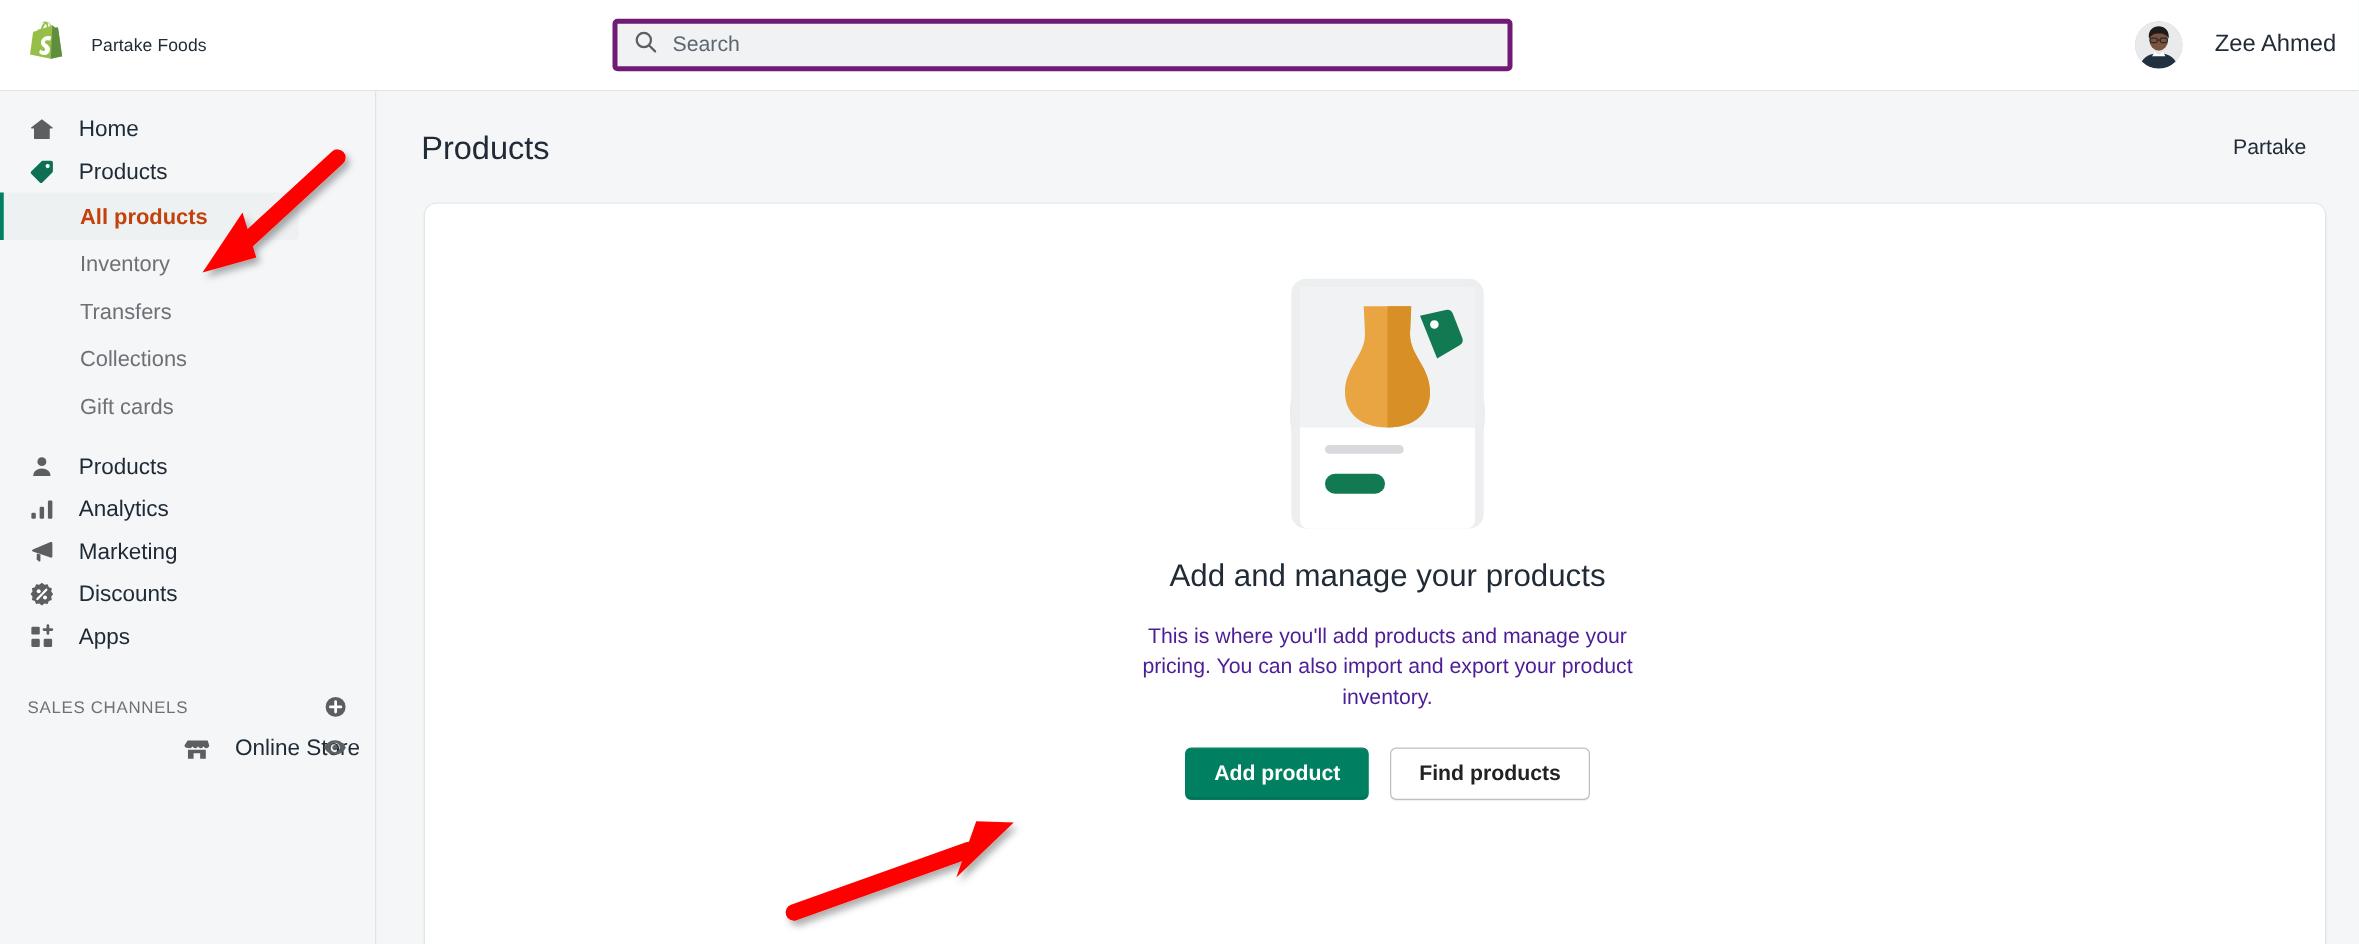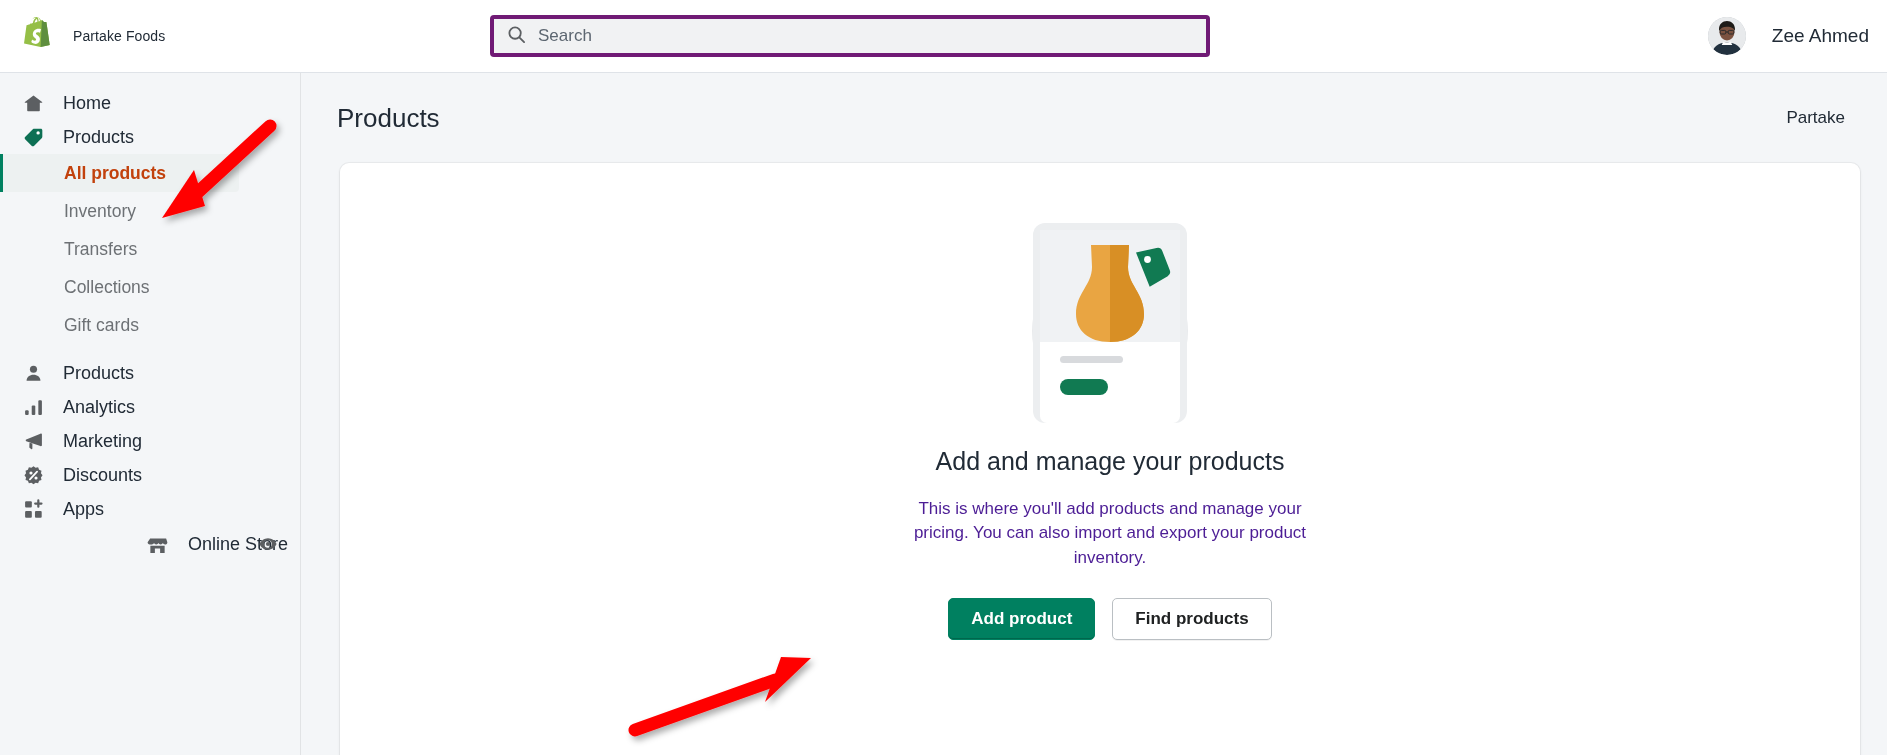--- a/index.html
+++ b/index.html
@@ -318,20 +318,29 @@
         <svg width="21" height="21" viewBox="0 0 20 20" fill="#5c5f62">
           <rect x="2" y="2.2" width="6.4" height="6" rx="1"></rect>
           <rect x="2" y="11.4" width="6.4" height="6.4" rx="1"></rect>
           <rect x="11.4" y="11.4" width="6.4" height="6.4" rx="1"></rect>
           <path d="M14.6 1.4v6M11.6 4.4h6" stroke="#5c5f62" stroke-width="2.1" stroke-linecap="round"></path>
         </svg>
       </span>
       <span class="nav-label">Apps</span>
     </div>
 
+    <div class="section-head">
+      <span class="section-title">SALES CHANNELS</span>
+      <span class="plus-circle">
+        <svg width="19" height="19" viewBox="0 0 20 20">
+          <circle cx="10" cy="10" r="8.4" fill="#5c5f62"></circle>
+          <path d="M10 5.6v8.8M5.6 10h8.8" stroke="#ffffff" stroke-width="2.3" stroke-linecap="round"></path>
+        </svg>
+      </span>
+    </div>
 
     <div class="channel-item">
       <span class="nav-icon">
         <svg width="21" height="21" viewBox="0 0 20 20" fill="#5c5f62">
           <path d="M2.4 4.2h15.2l1.2 3.6c0 1.3-1 2.2-2.2 2.2-1 0-1.8-.6-2.1-1.4-.3.8-1.1 1.4-2.1 1.4s-1.8-.6-2.1-1.4c-.3.8-1.1 1.4-2.1 1.4s-1.8-.6-2.1-1.4c-.3.8-1.1 1.4-2.1 1.4C.7 10 0 9.1 0 7.8z" transform="translate(.6 0)"></path>
           <path d="M3.2 11.2h13.6V18h-4.3v-4.1H7.5V18H3.2z"></path>
         </svg>
       </span>
       <span class="nav-label">Online Store</span>
       <span class="eye-icon">

